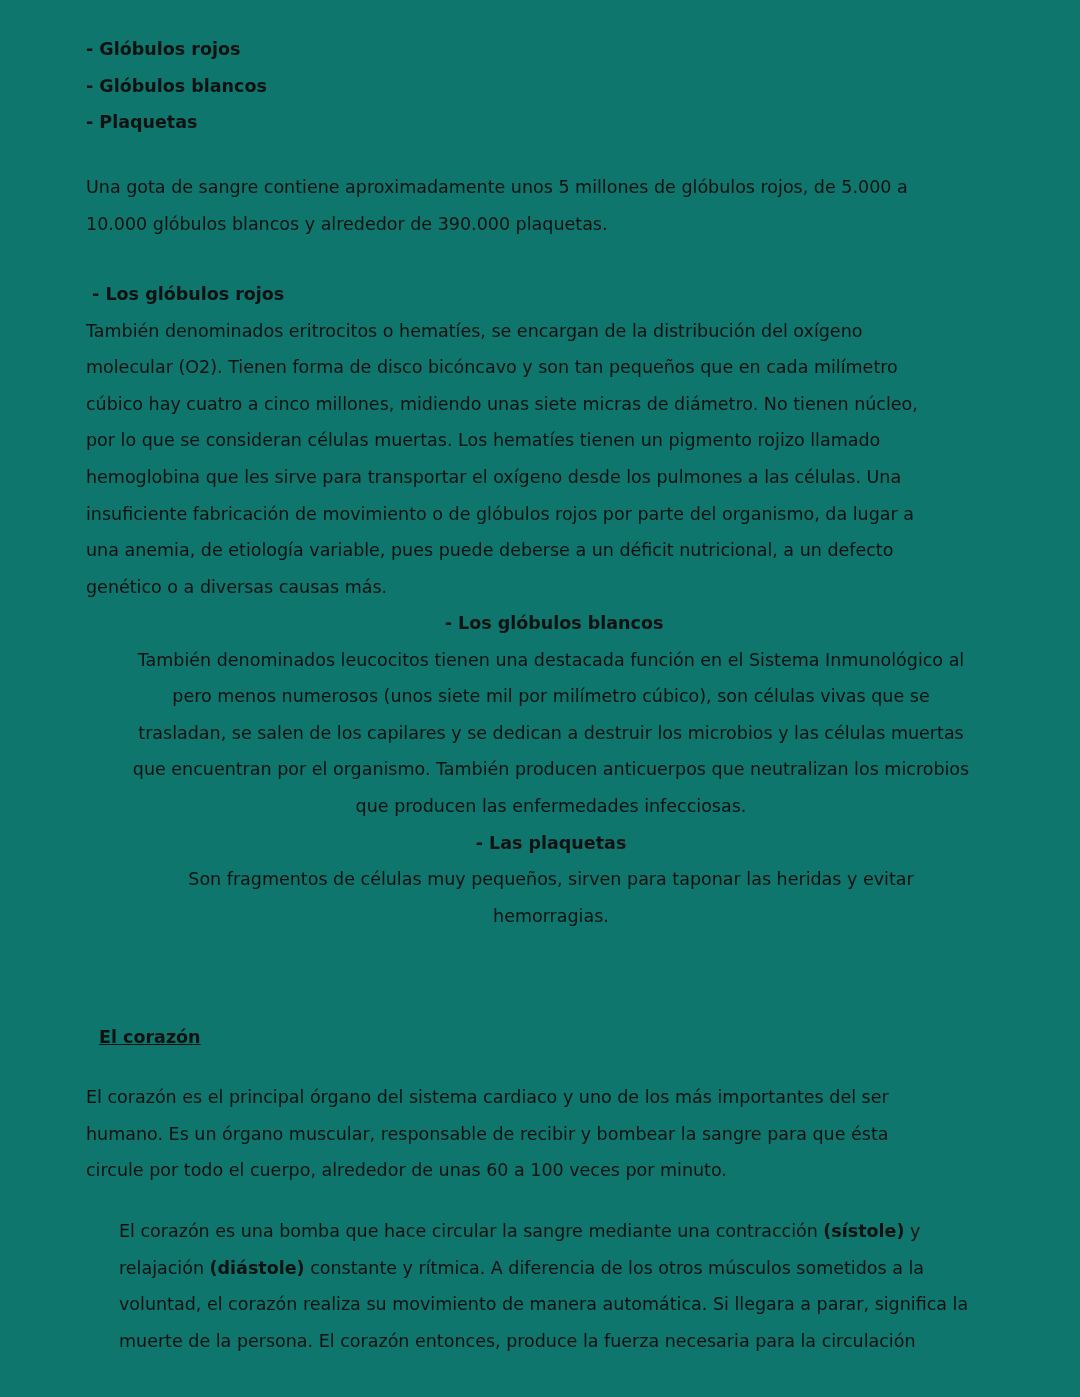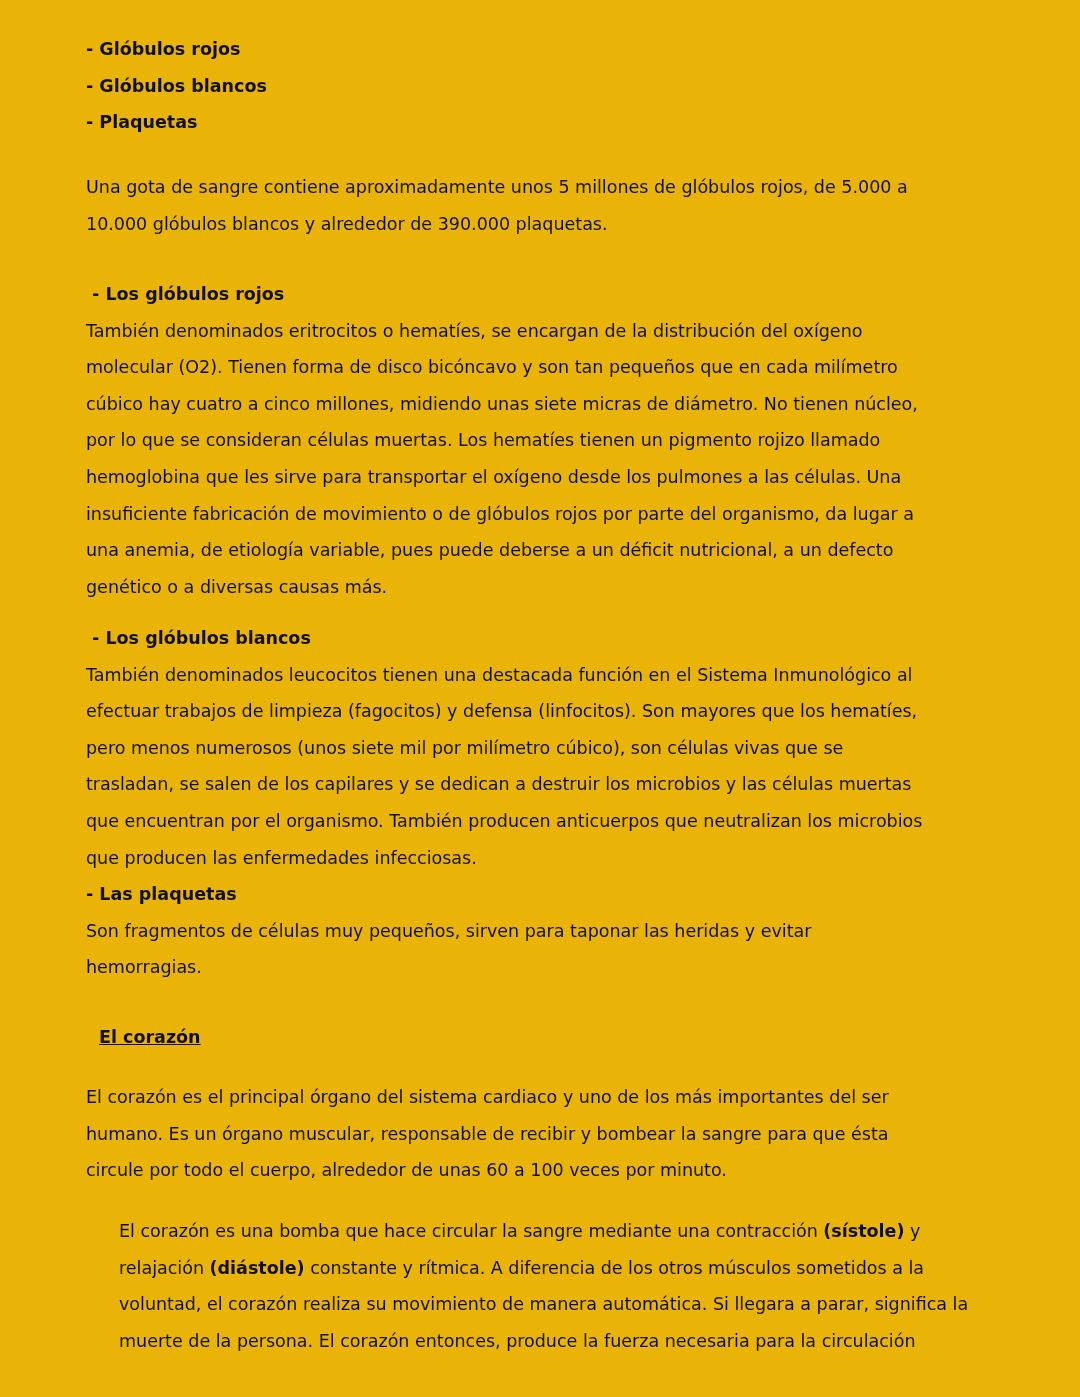--- a/index.html
+++ b/index.html
@@ -26,45 +26,44 @@
     height: 36.6px;
     line-height: 36.6px;
     white-space: pre;
   }
   .bold { font-weight: bold; }
   .underline { text-decoration: underline; }
 </style>
 </head>
 <body>
 
-<div class="page" style="background: #eab308; color: rgb(17, 17, 17);">
+<div class="page" style="background: #0f766e; color: rgb(17, 17, 17);">
     <div class="block" style="top: 31px;">
       <div class="line"><span class="bold">- Glóbulos rojos</span></div>
       <div class="line"><span class="bold">- Glóbulos blancos</span></div>
       <div class="line"><span class="bold">- Plaquetas</span></div>
     </div>
     <div class="block" style="top: 169px;">
       <div class="line"><span>Una gota de sangre contiene aproximadamente unos 5 millones de glóbulos rojos, de 5.000 a</span></div>
       <div class="line"><span>10.000 glóbulos blancos y alrededor de 390.000 plaquetas.</span></div>
     </div>
     <div class="block" style="top: 276px;">
       <div class="line"><span class="bold"> - Los glóbulos rojos</span></div>
       <div class="line"><span>También denominados eritrocitos o hematíes, se encargan de la distribución del oxígeno</span></div>
       <div class="line"><span>molecular (O2). Tienen forma de disco bicóncavo y son tan pequeños que en cada milímetro</span></div>
       <div class="line"><span>cúbico hay cuatro a cinco millones, midiendo unas siete micras de diámetro. No tienen núcleo,</span></div>
       <div class="line"><span>por lo que se consideran células muertas. Los hematíes tienen un pigmento rojizo llamado</span></div>
       <div class="line"><span>hemoglobina que les sirve para transportar el oxígeno desde los pulmones a las células. Una</span></div>
       <div class="line"><span>insuficiente fabricación de movimiento o de glóbulos rojos por parte del organismo, da lugar a</span></div>
       <div class="line"><span>una anemia, de etiología variable, pues puede deberse a un déficit nutricional, a un defecto</span></div>
       <div class="line"><span>genético o a diversas causas más.</span></div>
     </div>
-    <div class="block" style="top: 620px;">
+    <div class="block" style="top: 605px; text-align: center;">
       <div class="line"><span class="bold"> - Los glóbulos blancos</span></div>
       <div class="line"><span>También denominados leucocitos tienen una destacada función en el Sistema Inmunológico al</span></div>
-      <div class="line"><span>efectuar trabajos de limpieza (fagocitos) y defensa (linfocitos). Son mayores que los hematíes,</span></div>
       <div class="line"><span>pero menos numerosos (unos siete mil por milímetro cúbico), son células vivas que se</span></div>
       <div class="line"><span>trasladan, se salen de los capilares y se dedican a destruir los microbios y las células muertas</span></div>
       <div class="line"><span>que encuentran por el organismo. También producen anticuerpos que neutralizan los microbios</span></div>
       <div class="line"><span>que producen las enfermedades infecciosas.</span></div>
       <div class="line"><span class="bold">- Las plaquetas</span></div>
       <div class="line"><span>Son fragmentos de células muy pequeños, sirven para taponar las heridas y evitar</span></div>
       <div class="line"><span>hemorragias.</span></div>
     </div>
     <div class="block" style="top: 1019px;">
       <div class="line" style="padding-left: 13px;"><span class="bold underline">El corazón</span></div>

